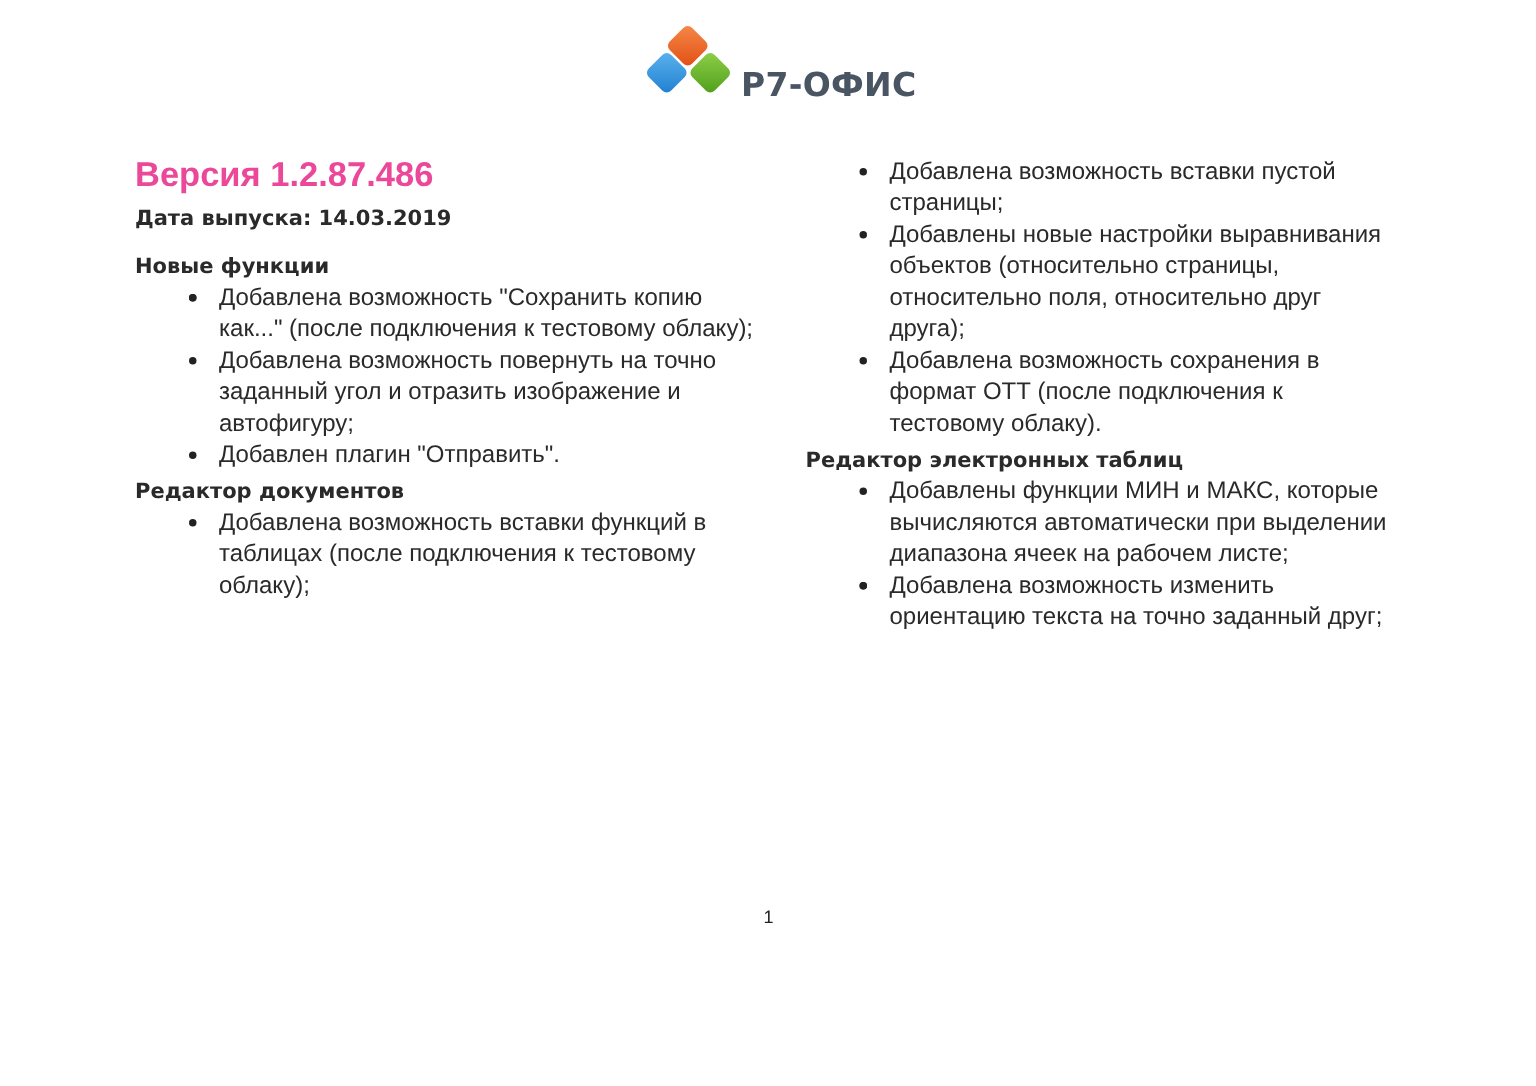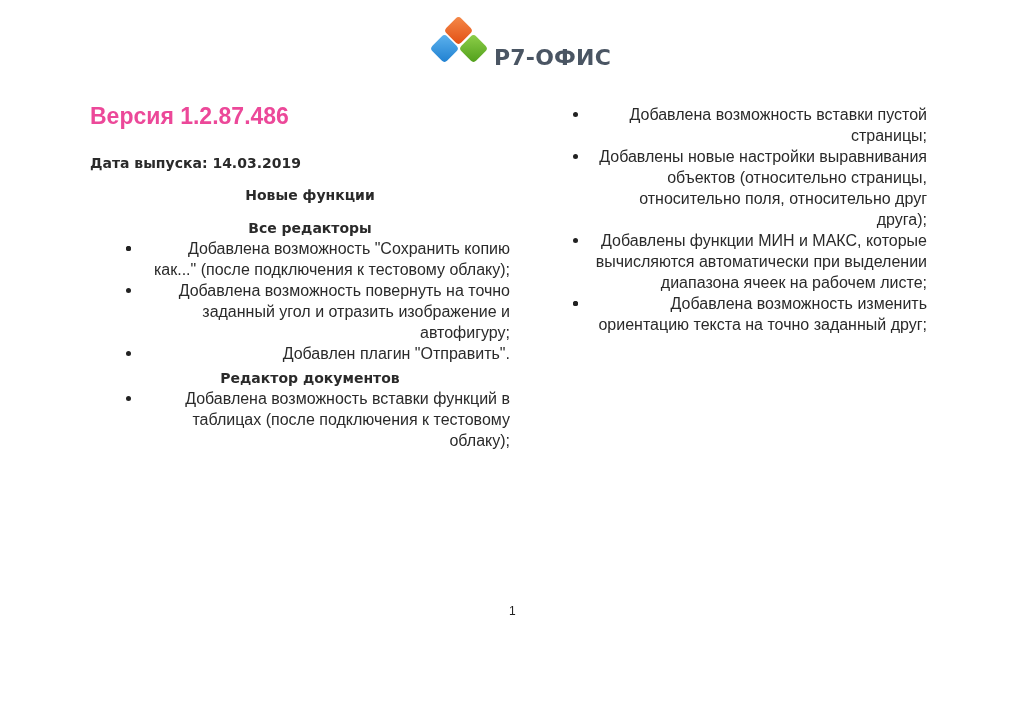--- a/index.html
+++ b/index.html
@@ -60,46 +60,44 @@
       color: #ec4899;
       margin: 0;
       height: 30px;
       line-height: 28px;
     }
     .release-date {
       font-family: "DejaVu Sans", sans-serif;
       font-weight: bold;
       font-size: 14px;
       color: #2a2a2a;
-      margin-top: 21px;
+      margin-top: 4px;
       height: 24px;
       line-height: 20px;
     }
     .section-heading {
       font-family: "DejaVu Sans", sans-serif;
       font-weight: bold;
       font-size: 14px;
       color: #2a2a2a;
       line-height: 20px;
-      text-align: center;
     }
     .h-new { margin-top: 8px; }
     .h-all { margin-top: 13px; }
     ul.bullets {
       list-style: none;
       margin: 0;
       padding: 0;
     }
     ul.bullets li {
       position: relative;
       padding-left: 56px;
       font-size: 16px;
       line-height: 21px;
       color: #2a2a2a;
-      text-align: right;
     }
     ul.bullets li .bullet {
       position: absolute;
       left: 36px;
       top: 8px;
       width: 5px;
       height: 5px;
       border-radius: 50%;
       background: #222;
     }
@@ -127,38 +125,39 @@
     <div class="diamond d-blue"></div>
     <div class="diamond d-green"></div>
   </div>
   <span class="logo-text">Р7-ОФИС</span>
 </div>
 
 <div class="col col-left">
   <h1 class="version-title">Версия 1.2.87.486</h1>
   <div class="release-date">Дата выпуска: 14.03.2019</div>
   <div class="section-heading h-new">Новые функции</div>
-  <div class="section-heading h-all">Все редакторы</div>
   <ul class="bullets list-all">
     <li><span class="bullet"></span></li>
     <li><span class="bullet"></span><span>Добавлена возможность "Сохранить копию как..." (после подключения к тестовому облаку);</span></li>
     <li><span class="bullet"></span><span>Добавлена возможность повернуть на точно заданный угол и отразить изображение и автофигуру;</span></li>
     <li><span class="bullet"></span><span>Добавлен плагин "Отправить".</span></li>
   </ul>
   <div class="section-heading h-docs">Редактор документов</div>
   <ul class="bullets list-docs">
     <li><span class="bullet"></span><span>Добавлена возможность вставки функций в таблицах (после подключения к тестовому облаку);</span></li>
   </ul>
 </div>
 
 <div class="col col-right">
   <ul class="bullets list-right-top">
     <li><span class="bullet"></span><span>Добавлена возможность вставки пустой страницы;</span></li>
     <li><span class="bullet"></span><span>Добавлены новые настройки выравнивания объектов (относительно страницы, относительно поля, относительно друг друга);</span></li>
+    <li><span class="bullet"></span><span>Добавлена возможность сохранения в формат ОТТ (после подключения к тестовому облаку).</span></li>
   </ul>
+  <div class="section-heading h-sheets">Редактор электронных таблиц</div>
   <ul class="bullets list-sheets">
     <li><span class="bullet"></span><span>Добавлены функции МИН и МАКС, которые вычисляются автоматически при выделении диапазона ячеек на рабочем листе;</span></li>
     <li><span class="bullet"></span></li>
     <li><span class="bullet"></span><span>Добавлена возможность изменить ориентацию текста на точно заданный друг;</span></li>
   </ul>
 </div>
 
 <div class="page-number">1</div>
 
 </body></html>

